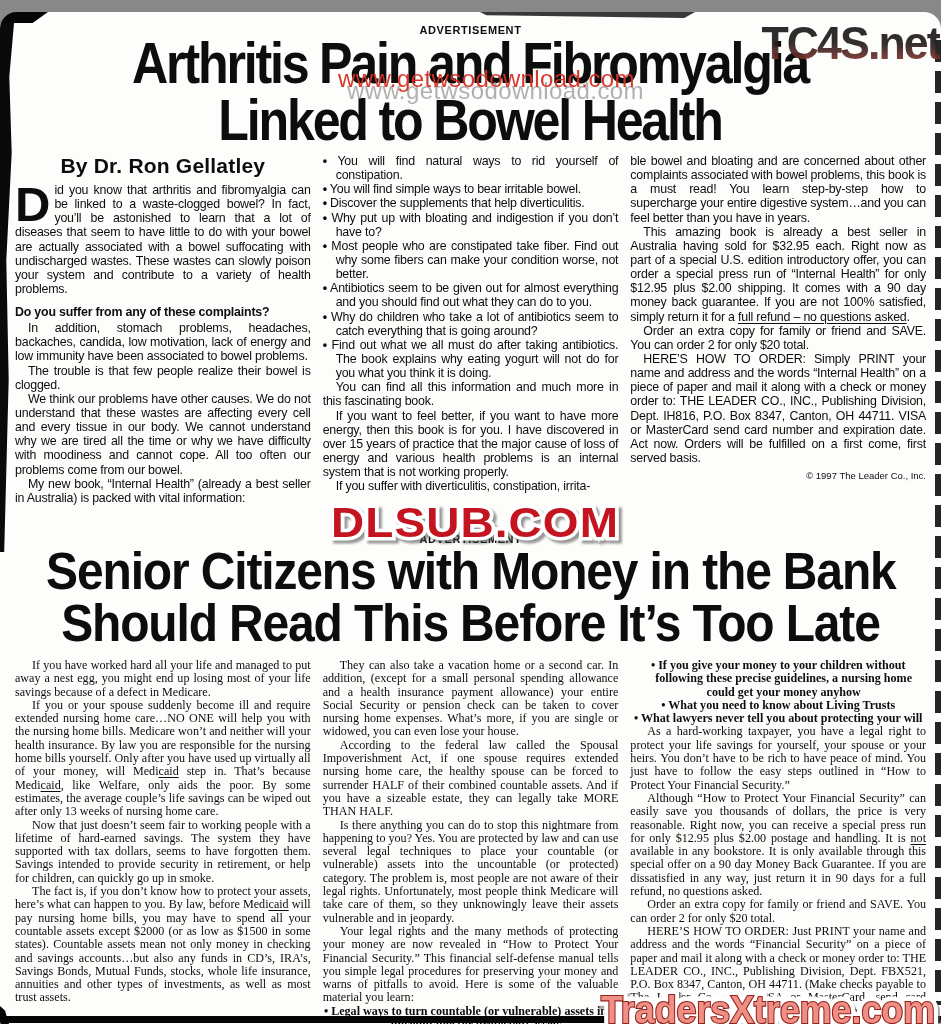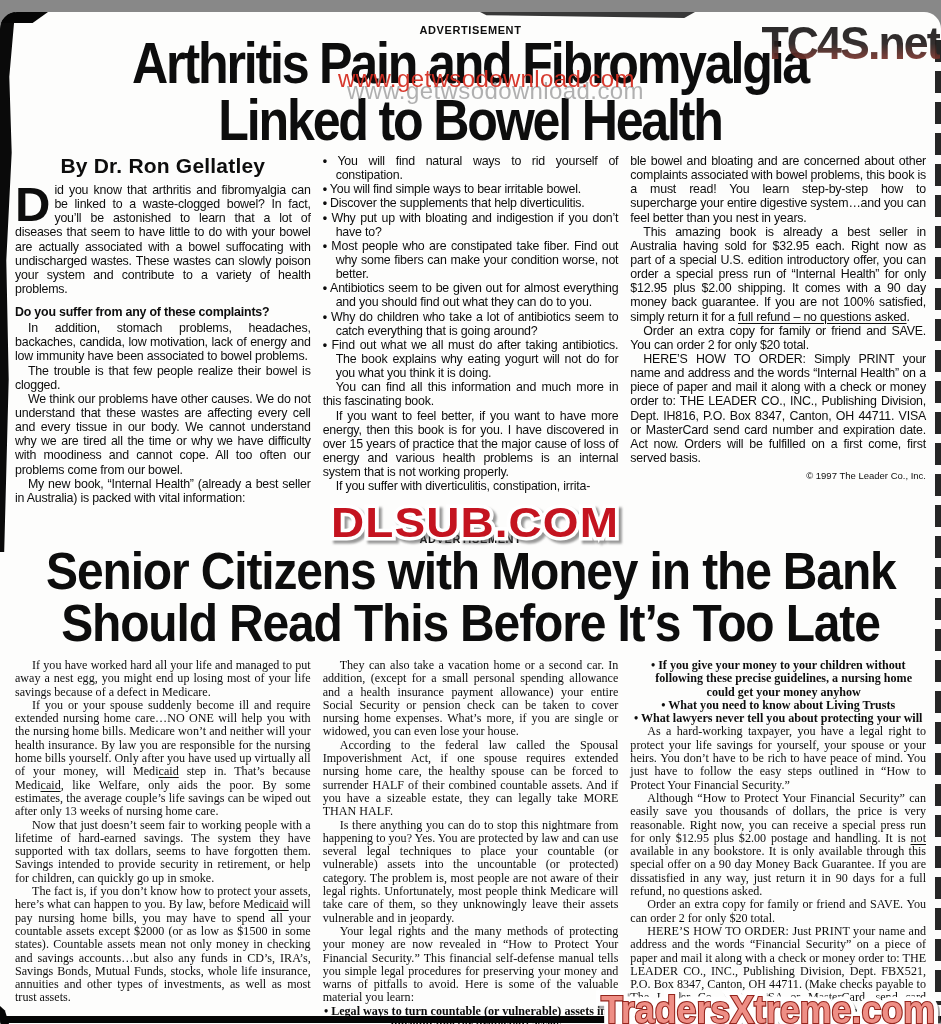--- a/index.html
+++ b/index.html
@@ -105,21 +105,21 @@
           <div class="blk b"><span class="dot">•</span> Antibiotics seem to be given out for almost everything and you should find out what they can do to you.</div>
           <div class="blk b"><span class="dot">•</span> Why do children who take a lot of antibiotics seem to catch everything that is going around?</div>
           <div class="blk b"><span class="dot">•</span> Find out what we all must do after taking antibiotics. The book explains why eating yogurt will not do for you what you think it is doing.</div>
           <div class="blk p">You can find all this information and much more in this fascinating book.</div>
           <div class="blk p">If you want to feel better, if you want to have more energy, then this book is for you. I have discovered in over 15 years of practice that the major cause of loss of energy and various health problems is an internal system that is not working properly.</div>
           <div class="blk p">If you suffer with diverticulitis, constipation, irrita-</div>
         </div>
     </div>
     <div class="col ad1-body">
       <div>
-          <div class="blk p0">ble bowel and bloating and are concerned about other complaints associated with bowel problems, this book is a must read! You learn step-by-step how to supercharge your entire digestive system…and you can feel better than you nest in years.</div>
+          <div class="blk p0">ble bowel and bloating and are concerned about other complaints associated with bowel problems, this book is a must read! You learn step-by-step how to supercharge your entire digestive system…and you can feel better than you have in years.</div>
           <div class="blk p">This amazing book is already a best seller in Australia having sold for $32.95 each. Right now as part of a special U.S. edition introductory offer, you can order a special press run of “Internal Health” for only $12.95 plus $2.00 shipping. It comes with a 90 day money back guarantee. If you are not 100% satisfied, simply return it for a <u>full refund – no questions asked</u>.</div>
           <div class="blk p">Order an extra copy for family or friend and SAVE. You can order 2 for only $20 total.</div>
           <div class="blk p">HERE’S HOW TO ORDER: Simply PRINT your name and address and the words “Internal Health” on a piece of paper and mail it along with a check or money order to: THE LEADER CO., INC., Publishing Division, Dept. IH816, P.O. Box 8347, Canton, OH 44711. VISA or MasterCard send card number and expiration date. Act now. Orders will be fulfilled on a first come, first served basis.</div>
         </div>
       <div class="copyright">© 1997 The Leader Co., Inc.</div>
     </div>
   </div>
 
   <div class="h2-label">ADVERTISEMENT</div>
   <div class="h2-wrap">

